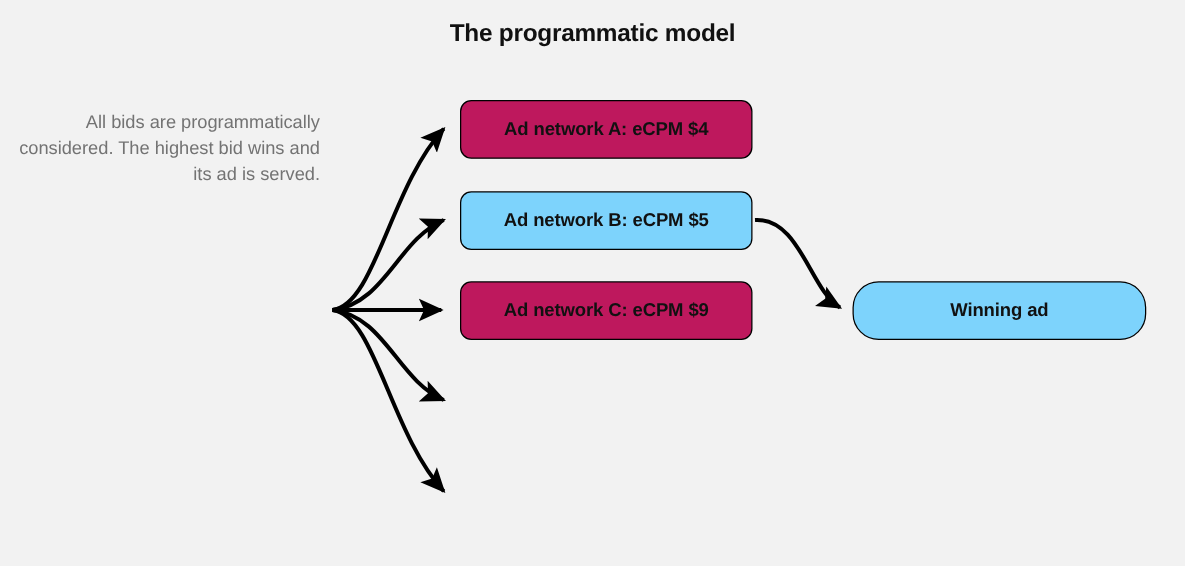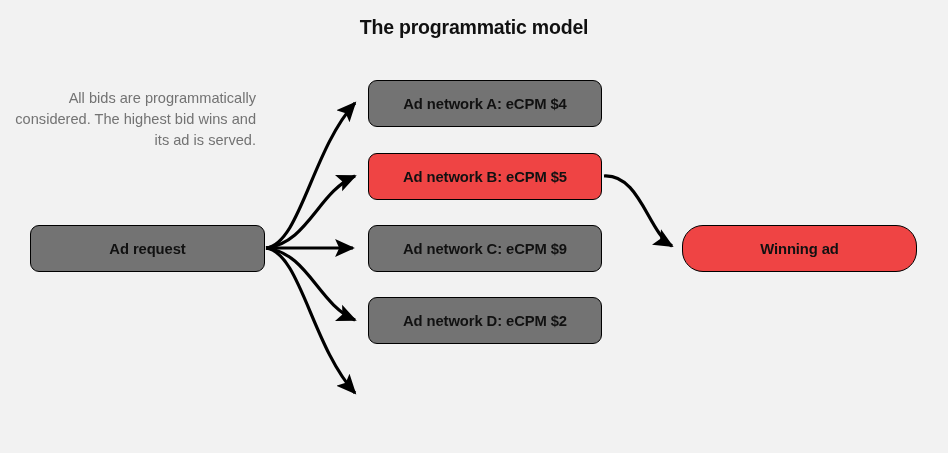--- a/index.html
+++ b/index.html
@@ -50,31 +50,31 @@
     font-size: 14.6px;
     line-height: 21px;
     font-weight: normal;
     color: #737373;
   }
   .node {
     position: absolute;
     box-sizing: border-box;
     border: 1.8px solid #000000;
     border-radius: 9px;
-    background: #737373;
+    background: #be185d;
     display: flex;
     align-items: center;
     justify-content: center;
     font-size: 14.8px;
     font-weight: bold;
     letter-spacing: -0.1px;
     color: #111111;
   }
   .node.highlight {
-    background: #ef4444;
+    background: #7dd3fc;
   }
   .node-label {
     display: block;
     white-space: nowrap;
   }
 </style>
 </head>
 <body>
 
 <div id="diagram-root">
@@ -93,38 +93,32 @@
     <g stroke="#000000" stroke-width="3.2" fill="none" stroke-linecap="butt" marker-end="url(#arrowhead)">
       <path d="M266,248 C300,244 312,150 355,103"></path>
       <path d="M266,248 C308,243 318,192 355,176"></path>
       <path d="M266,248 L353,248"></path>
       <path d="M266,248 C308,253 318,304 355,320"></path>
       <path d="M266,248 C300,252 312,346 355,393"></path>
       <path d="M604,176 C640,174 648,232 672,246"></path>
     </g>
   </svg>
 
-  <div class="node" style="left:30px; top:225px; width:235px; height:47px;">
-    <span class="node-label">Ad request</span>
-  </div>
 
   <div class="node" style="left:368px; top:80px; width:234px; height:47px;">
     <span class="node-label">Ad network A: eCPM $4</span>
   </div>
 
   <div class="node highlight" style="left:368px; top:153px; width:234px; height:47px;">
     <span class="node-label">Ad network B: eCPM $5</span>
   </div>
 
   <div class="node" style="left:368px; top:225px; width:234px; height:47px;">
     <span class="node-label">Ad network C: eCPM $9</span>
   </div>
 
-  <div class="node" style="left:368px; top:297px; width:234px; height:47px;">
-    <span class="node-label">Ad network D: eCPM $2</span>
-  </div>
 
 
   <div class="node highlight" style="left:682px; top:225px; width:235px; height:47px;border-radius:21px;">
     <span class="node-label">Winning ad</span>
   </div>
 
 </div>
 
 </body></html>

